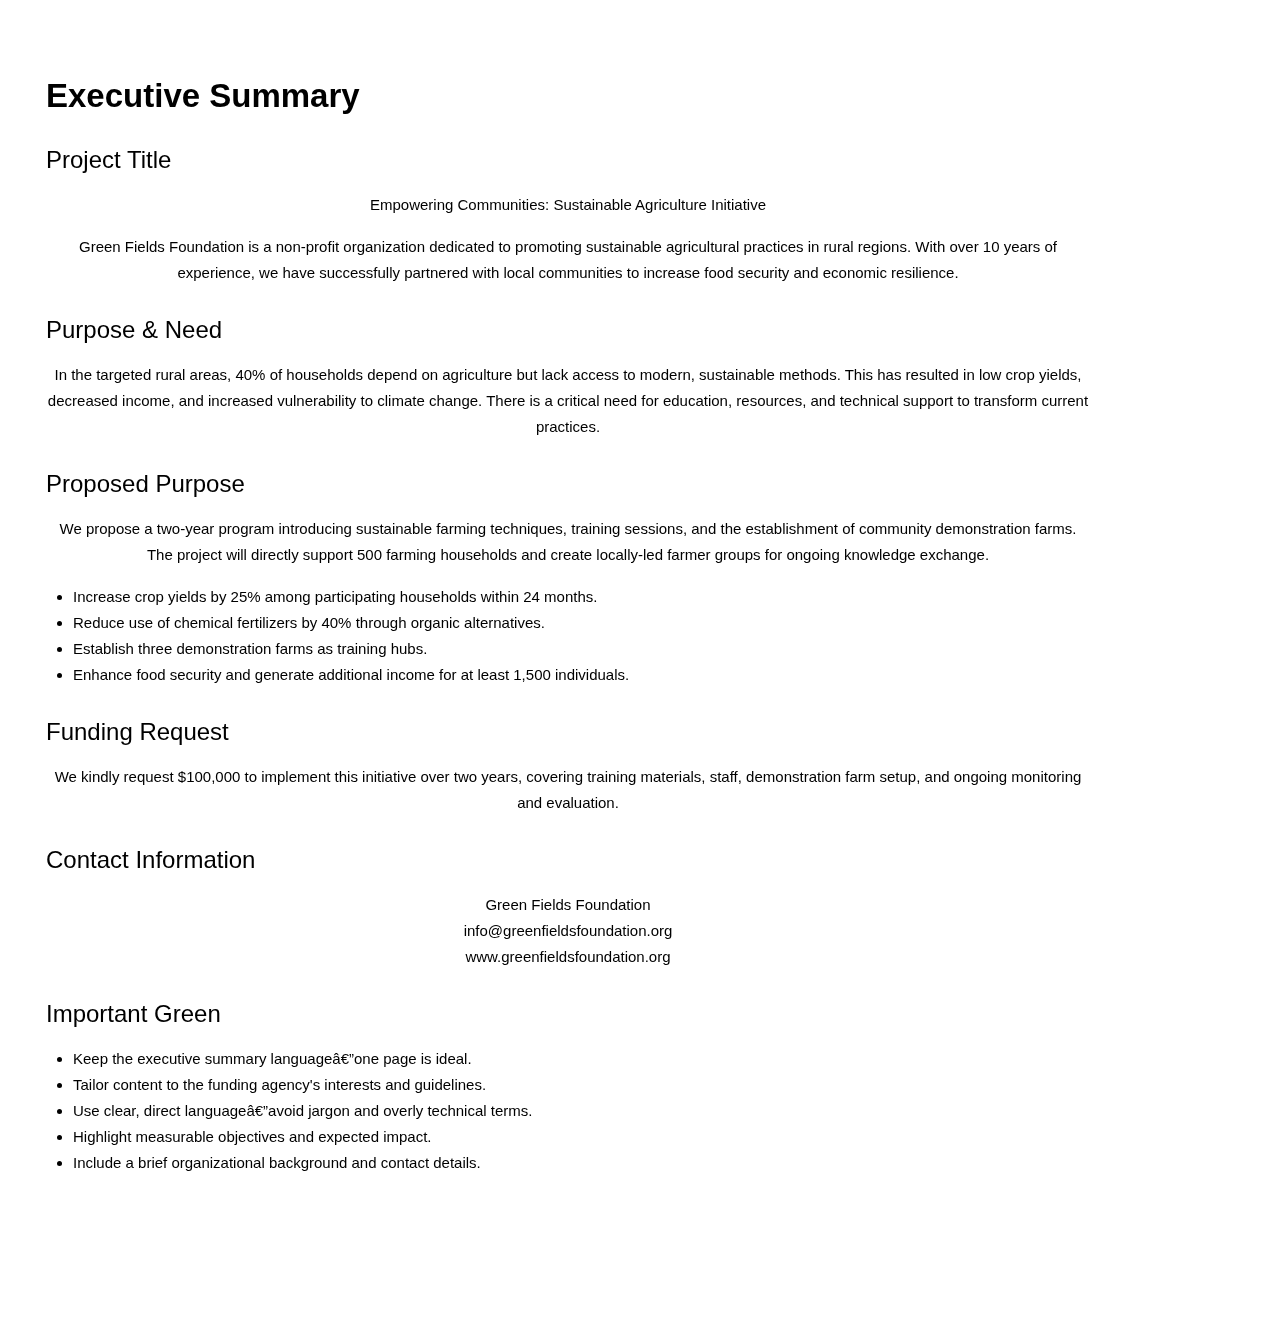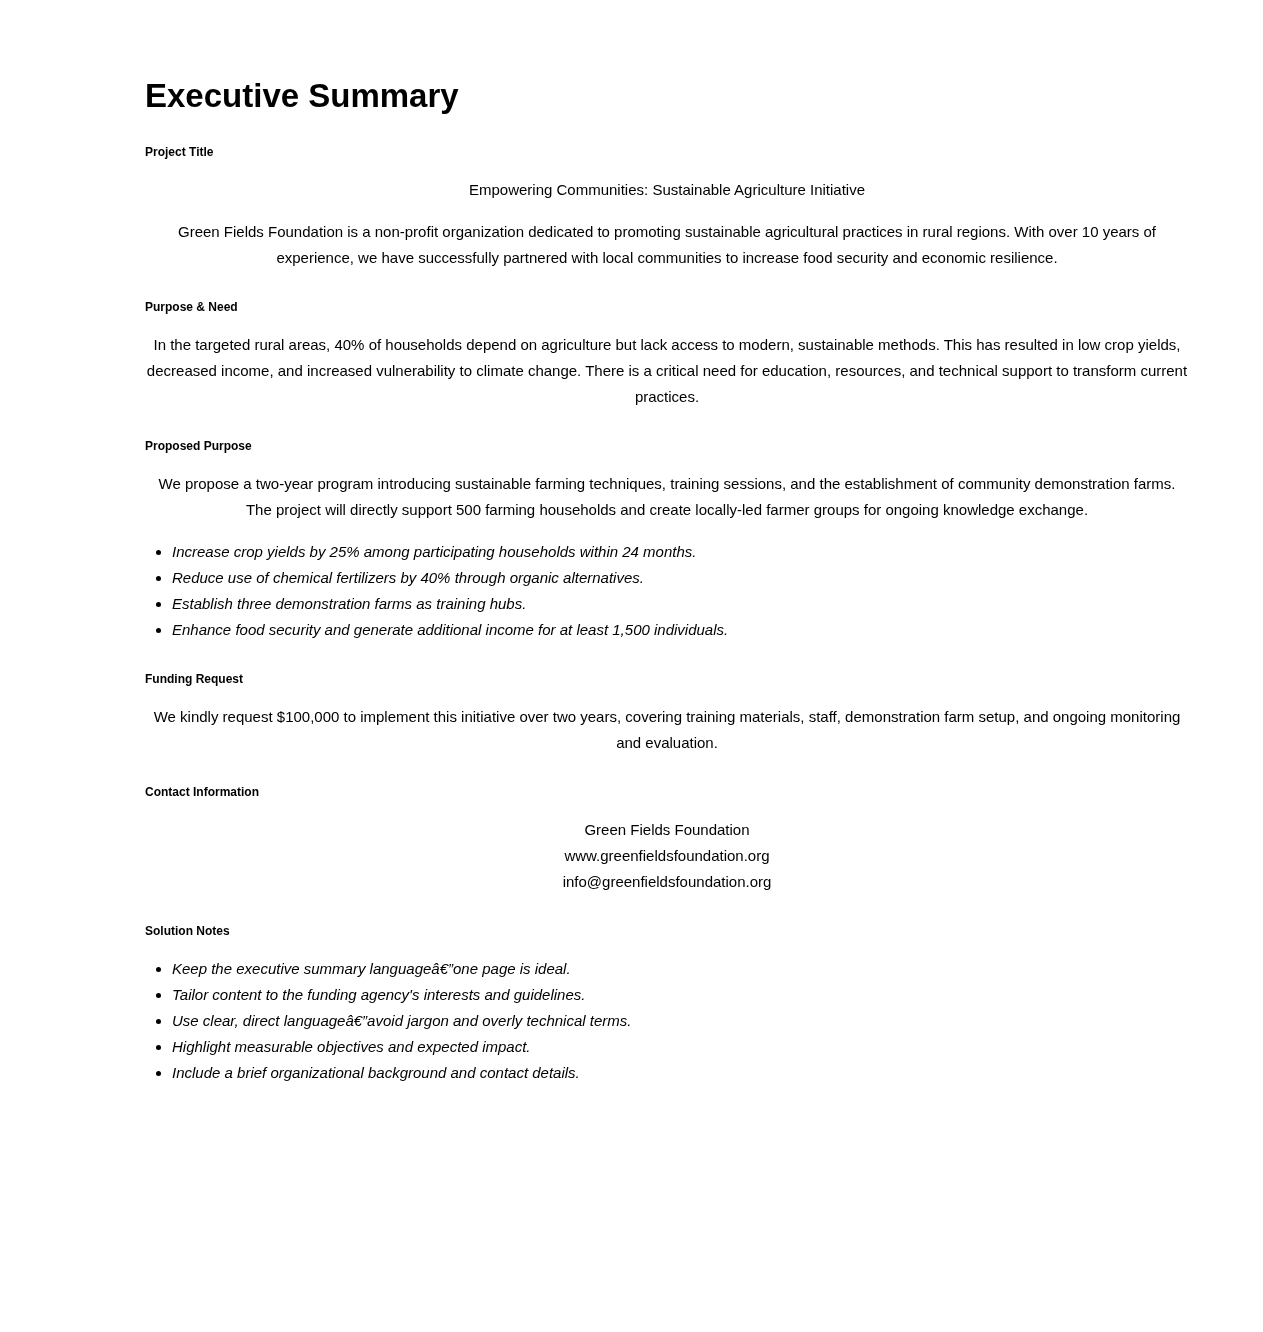--- a/index.html
+++ b/index.html
@@ -4,49 +4,47 @@
 <style>
   html, body {
     margin: 0;
     padding: 0;
     background: #ffffff;
     color: #000000;
     font-family: "Liberation Sans", "DejaVu Sans", sans-serif;
   }
   .page {
     width: 1044px;
-    padding: 76px 0 60px 106px;
-    margin-left: 39px;
+    padding: 76px 0 60px 46px;
   }
   h1 {
     font-size: 33px;
     font-weight: 700;
     line-height: 1.2;
     margin: 0 0 12px 0;
   }
   h2 {
-    font-size: 12px;
-    font-weight: 700;
+    font-size: 24px;
+    font-weight: 400;
     line-height: 1.25;
     margin: 29px 0 17px 0;
   }
   p {
     font-size: 15px;
     line-height: 26px;
     margin: 0 0 16px 0;
     text-align: center;
   }
   ul {
     margin: 0 0 16px 0;
     padding-left: 27px;
   }
   li {
     font-size: 15px;
     line-height: 26px;
-    font-style: italic;
   }
   .contact-line {
     display: block;
   }
 </style>
 </head>
 <body>
 
 <div class="page">
 
@@ -69,25 +67,25 @@
     <li>Establish three demonstration farms as training hubs.</li>
     <li>Enhance food security and generate additional income for at least 1,500 individuals.</li>
   </ul>
 
   <h2>Funding Request</h2>
   <p>We kindly request $100,000 to implement this initiative over two years, covering training materials, staff, demonstration farm setup, and ongoing monitoring and evaluation.</p>
 
   <h2>Contact Information</h2>
   <p>
     <span class="contact-line">Green Fields Foundation</span>
+    <span class="contact-line">info@greenfieldsfoundation.org</span>
     <span class="contact-line">www.greenfieldsfoundation.org</span>
-    <span class="contact-line">info@greenfieldsfoundation.org</span>
   </p>
 
-  <h2>Solution Notes</h2>
+  <h2>Important Green</h2>
   <ul>
     <li>Keep the executive summary languageâ€”one page is ideal.</li>
     <li>Tailor content to the funding agency's interests and guidelines.</li>
     <li>Use clear, direct languageâ€”avoid jargon and overly technical terms.</li>
     <li>Highlight measurable objectives and expected impact.</li>
     <li>Include a brief organizational background and contact details.</li>
   </ul>
 
 </div>
 

